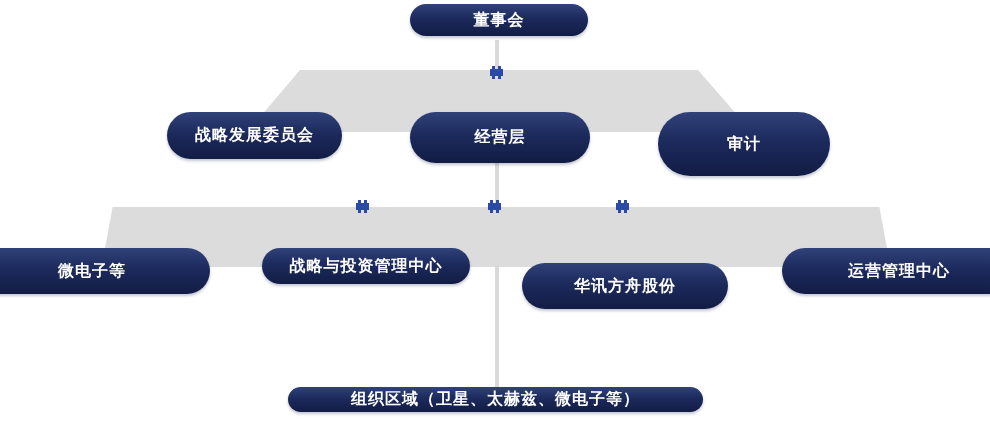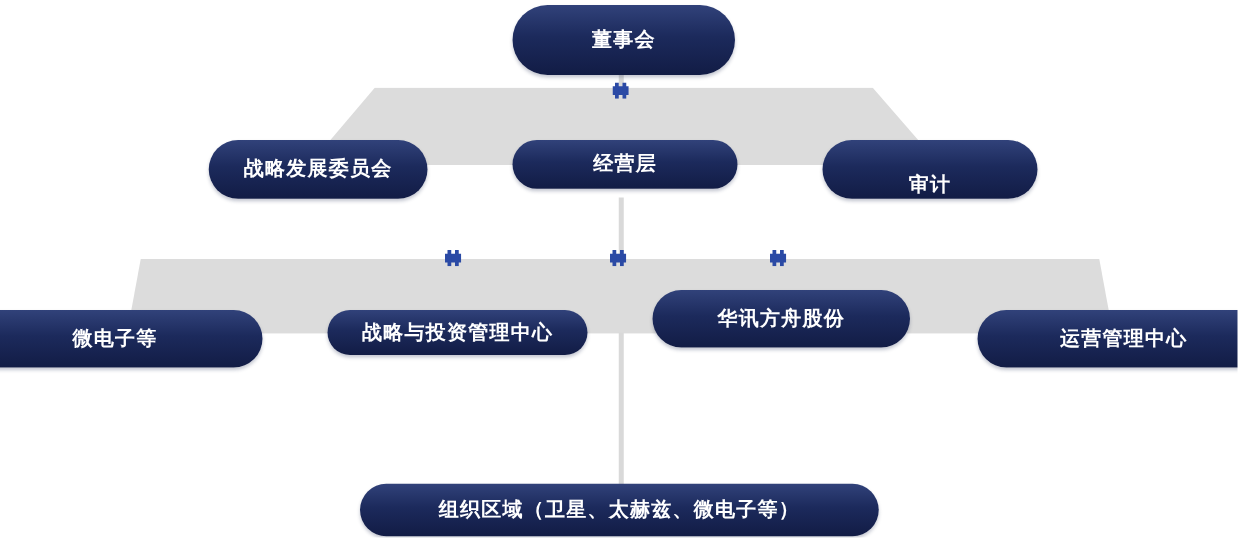--- a/index.html
+++ b/index.html
@@ -57,29 +57,29 @@
     justify-content: center;
     color: #ffffff;
     font-size: 16px;
     font-weight: bold;
     letter-spacing: 1px;
     border-radius: 999px;
     background: linear-gradient(180deg, #31427a 0%, #1c2a5c 45%, #121c45 100%);
     box-shadow: 0 2px 3px rgba(20,30,70,0.25);
     white-space: nowrap;
   }
-  .n-board      { left: 410px; top: 4px;   width: 178px; height: 56px; }
+  .n-board      { left: 410px; top: 4px;   width: 178px; height: 32px; }
   .n-committee  { left: 167px; top: 112px; width: 175px; height: 47px; }
-  .n-management { left: 410px; top: 112px; width: 180px; height: 39px; }
-  .n-audit      { left: 658px; top: 112px; width: 172px; height: 47px; align-items: flex-end; }
+  .n-management { left: 410px; top: 112px; width: 180px; height: 51px; }
+  .n-audit      { left: 658px; top: 112px; width: 172px; height: 64px; }
   .n-platform   { left: -26px; top: 248px; width: 236px; height: 46px; }
   .n-invest     { left: 262px; top: 248px; width: 208px; height: 36px; }
-  .n-huaxun     { left: 522px; top: 232px; width: 206px; height: 46px; text-align: center; }
+  .n-huaxun     { left: 522px; top: 263px; width: 206px; height: 46px; text-align: center; }
   .n-operations { left: 782px; top: 248px; width: 234px; height: 46px; }
-  .n-region     { left: 288px; top: 387px; width: 415px; height: 42px; }
+  .n-region     { left: 288px; top: 387px; width: 415px; height: 25px; }
 </style>
 </head>
 <body>
 
 <div class="band band-1"></div>
 <div class="band band-2"></div>
 
 <div class="vline vline-1"></div>
 <div class="vline vline-2"></div>
 <div class="vline vline-3"></div>

